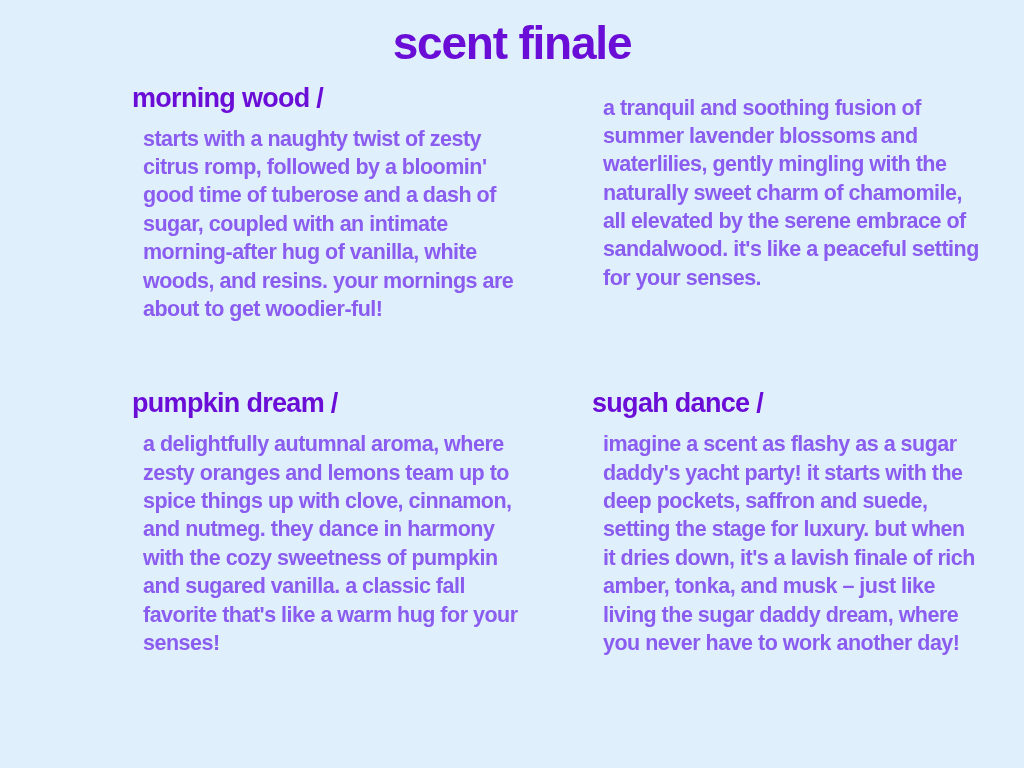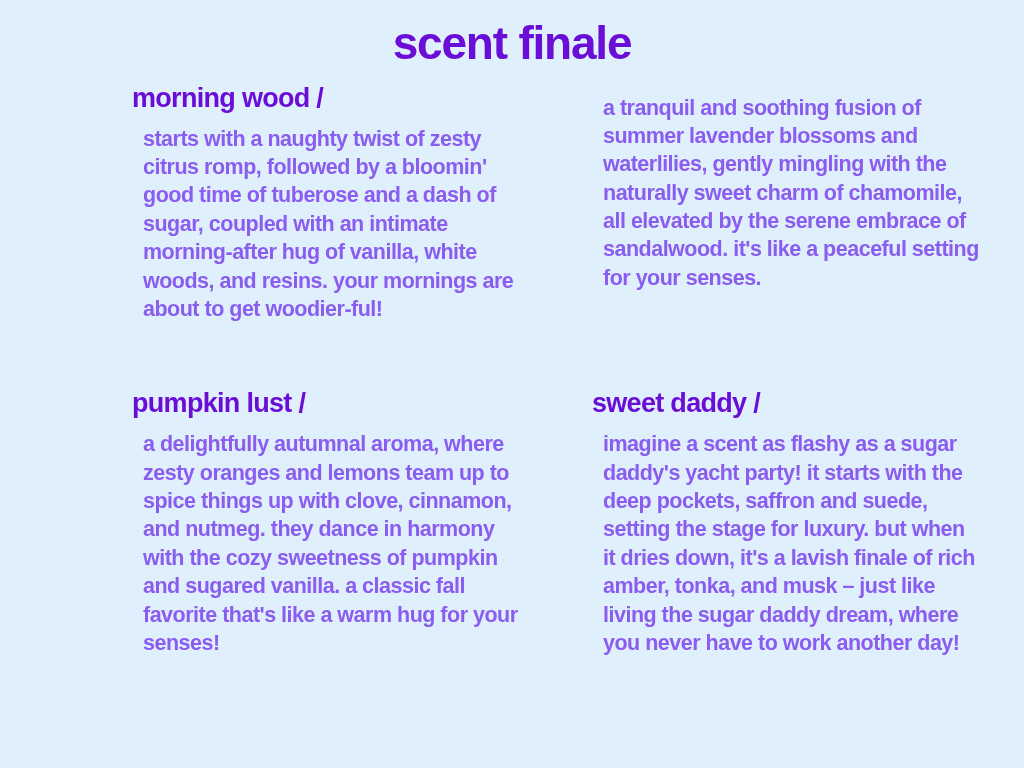--- a/index.html
+++ b/index.html
@@ -72,23 +72,23 @@
     <div class="entry">
       <p class="entry-name">morning wood /</p>
       <p class="entry-desc">starts with a naughty twist of zesty citrus romp, followed by a bloomin' good time of tuberose and a dash of sugar, coupled with an intimate morning-after hug of vanilla, white woods, and resins. your mornings are about to get woodier-ful!</p>
     </div>
 
     <div class="entry">
       <p class="entry-desc">a tranquil and soothing fusion of summer lavender blossoms and waterlilies, gently mingling with the naturally sweet charm of chamomile, all elevated by the serene embrace of sandalwood. it's like a peaceful setting for your senses.</p>
     </div>
 
     <div class="entry row-2">
-      <p class="entry-name">pumpkin lust /</p>
+      <p class="entry-name">pumpkin dream /</p>
       <p class="entry-desc">a delightfully autumnal aroma, where zesty oranges and lemons team up to spice things up with clove, cinnamon, and nutmeg. they dance in harmony with the cozy sweetness of pumpkin and sugared vanilla. a classic fall favorite that's like a warm hug for your senses!</p>
     </div>
 
     <div class="entry row-2">
-      <p class="entry-name">sweet daddy /</p>
+      <p class="entry-name">sugah dance /</p>
       <p class="entry-desc">imagine a scent as flashy as a sugar daddy's yacht party! it starts with the deep pockets, saffron and suede, setting the stage for luxury. but when it dries down, it's a lavish finale of rich amber, tonka, and musk – just like living the sugar daddy dream, where you never have to work another day!</p>
     </div>
 
   </div>
 </div>
 
 </body></html>

